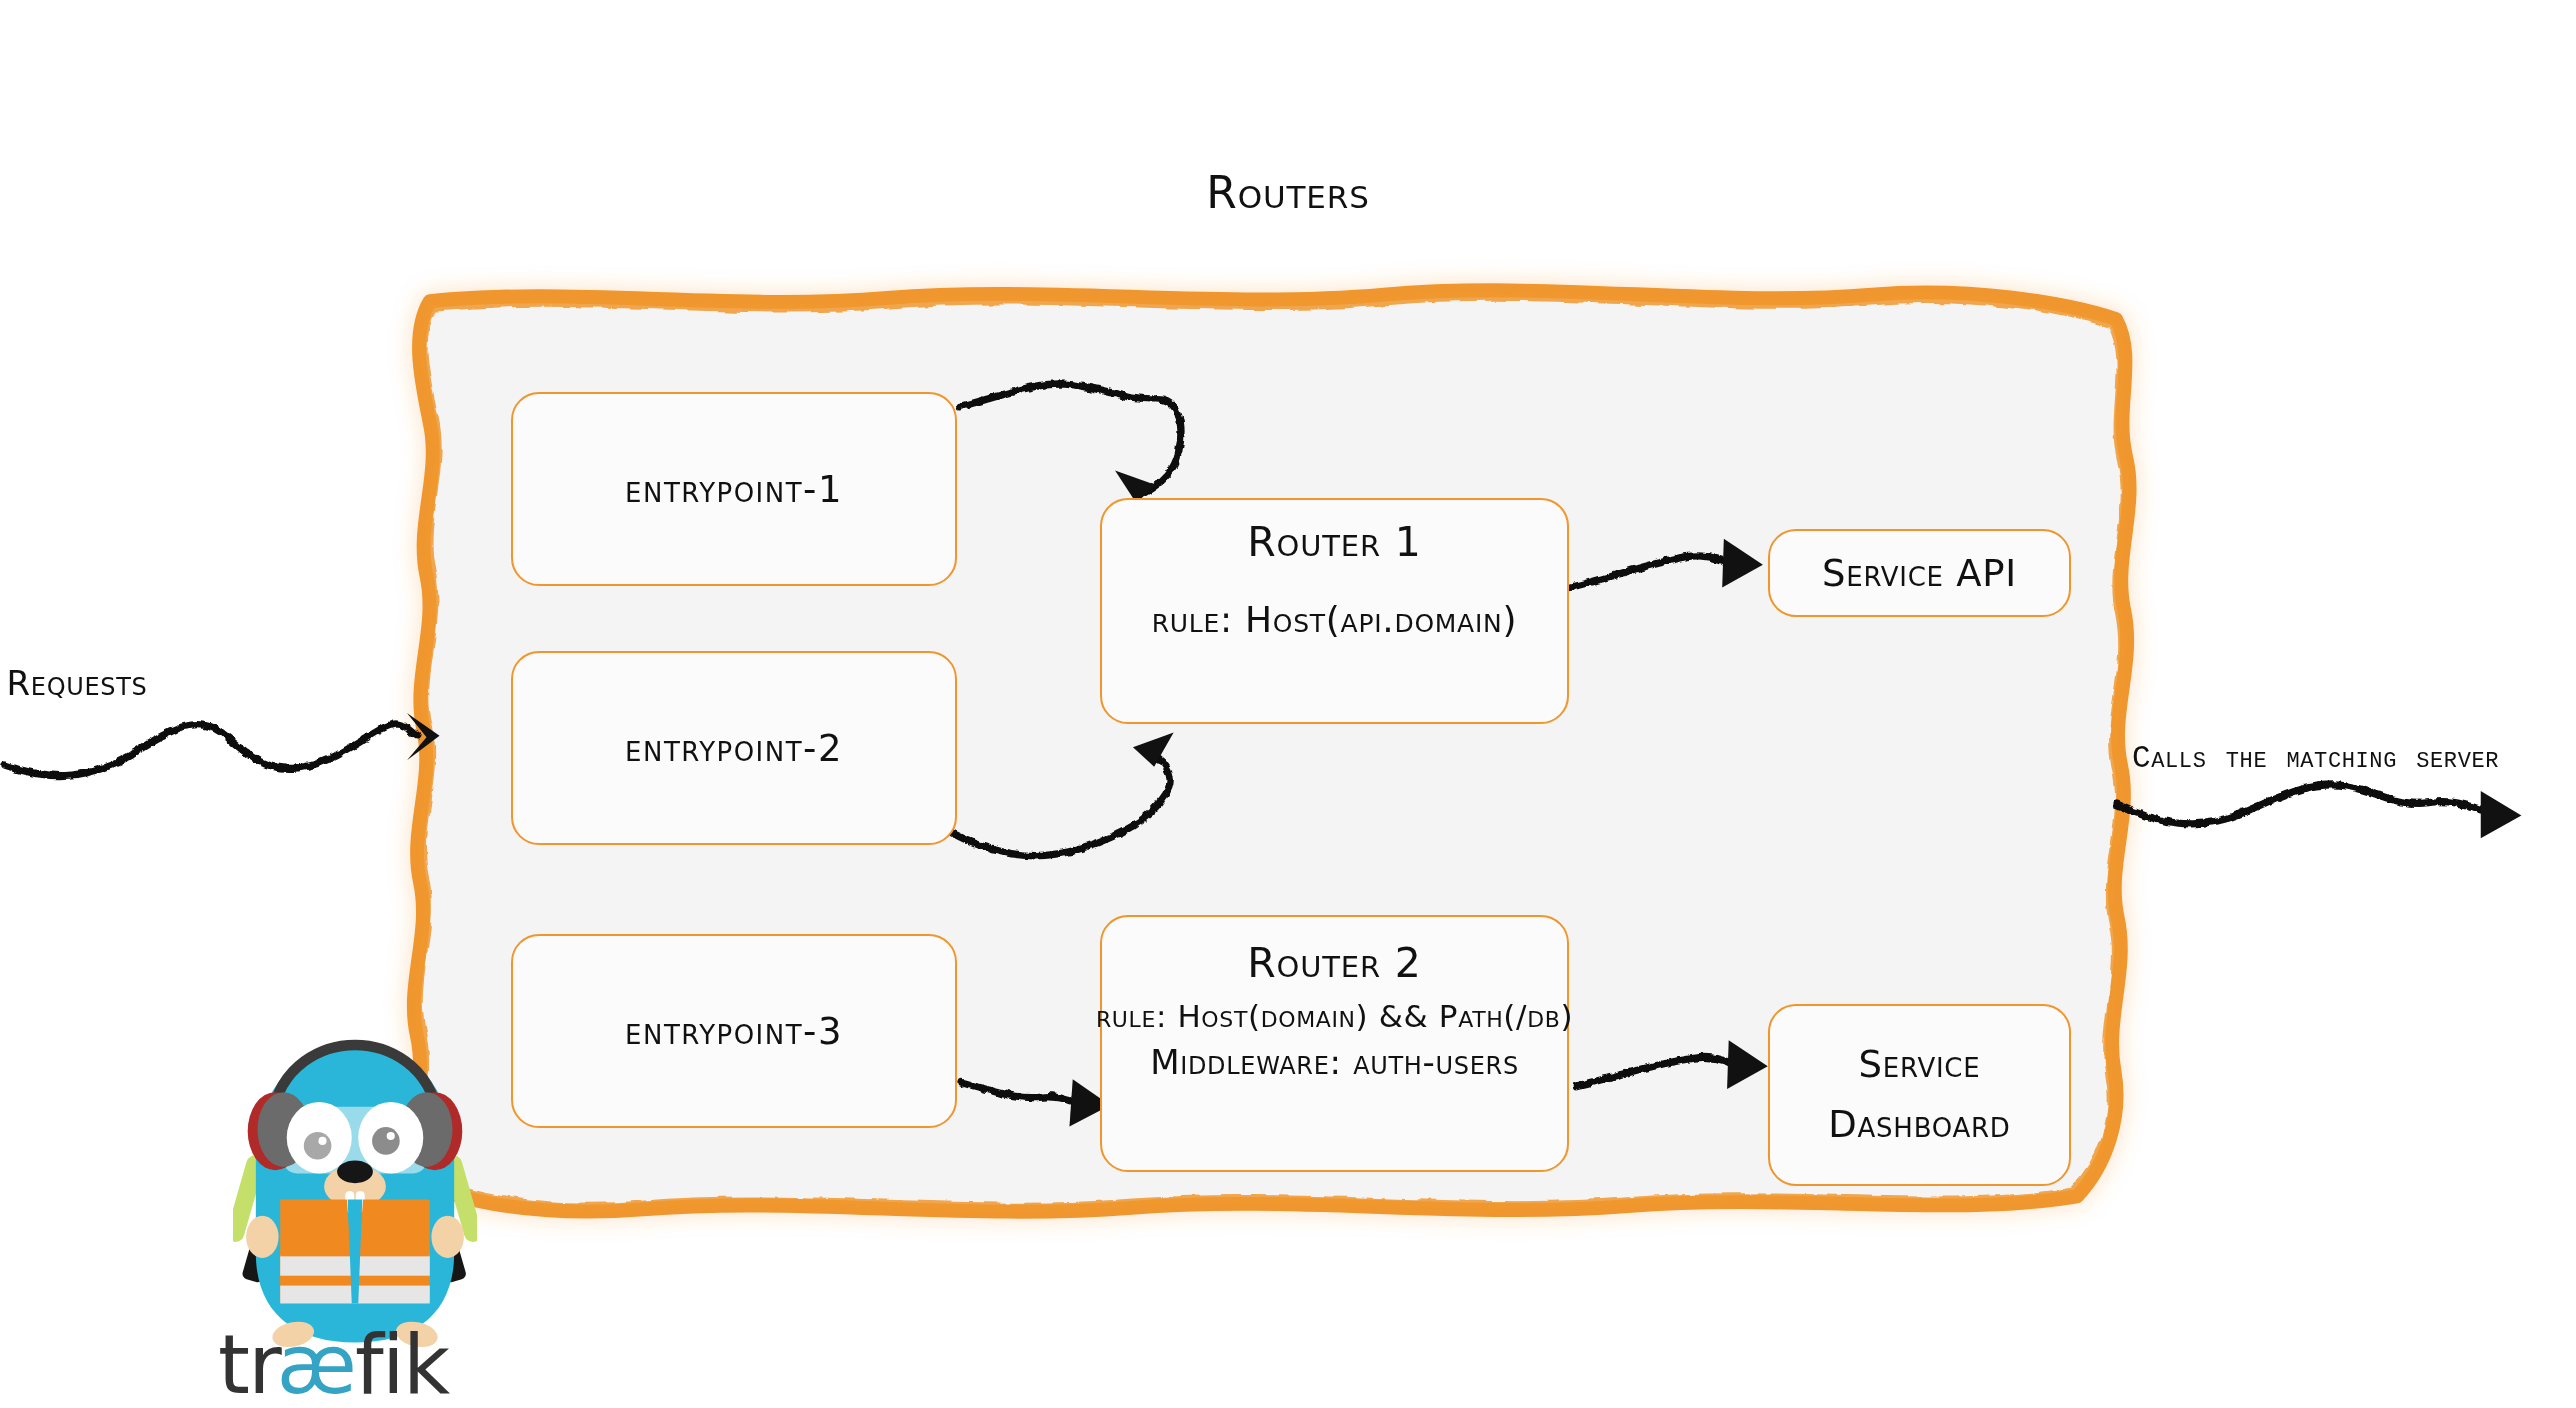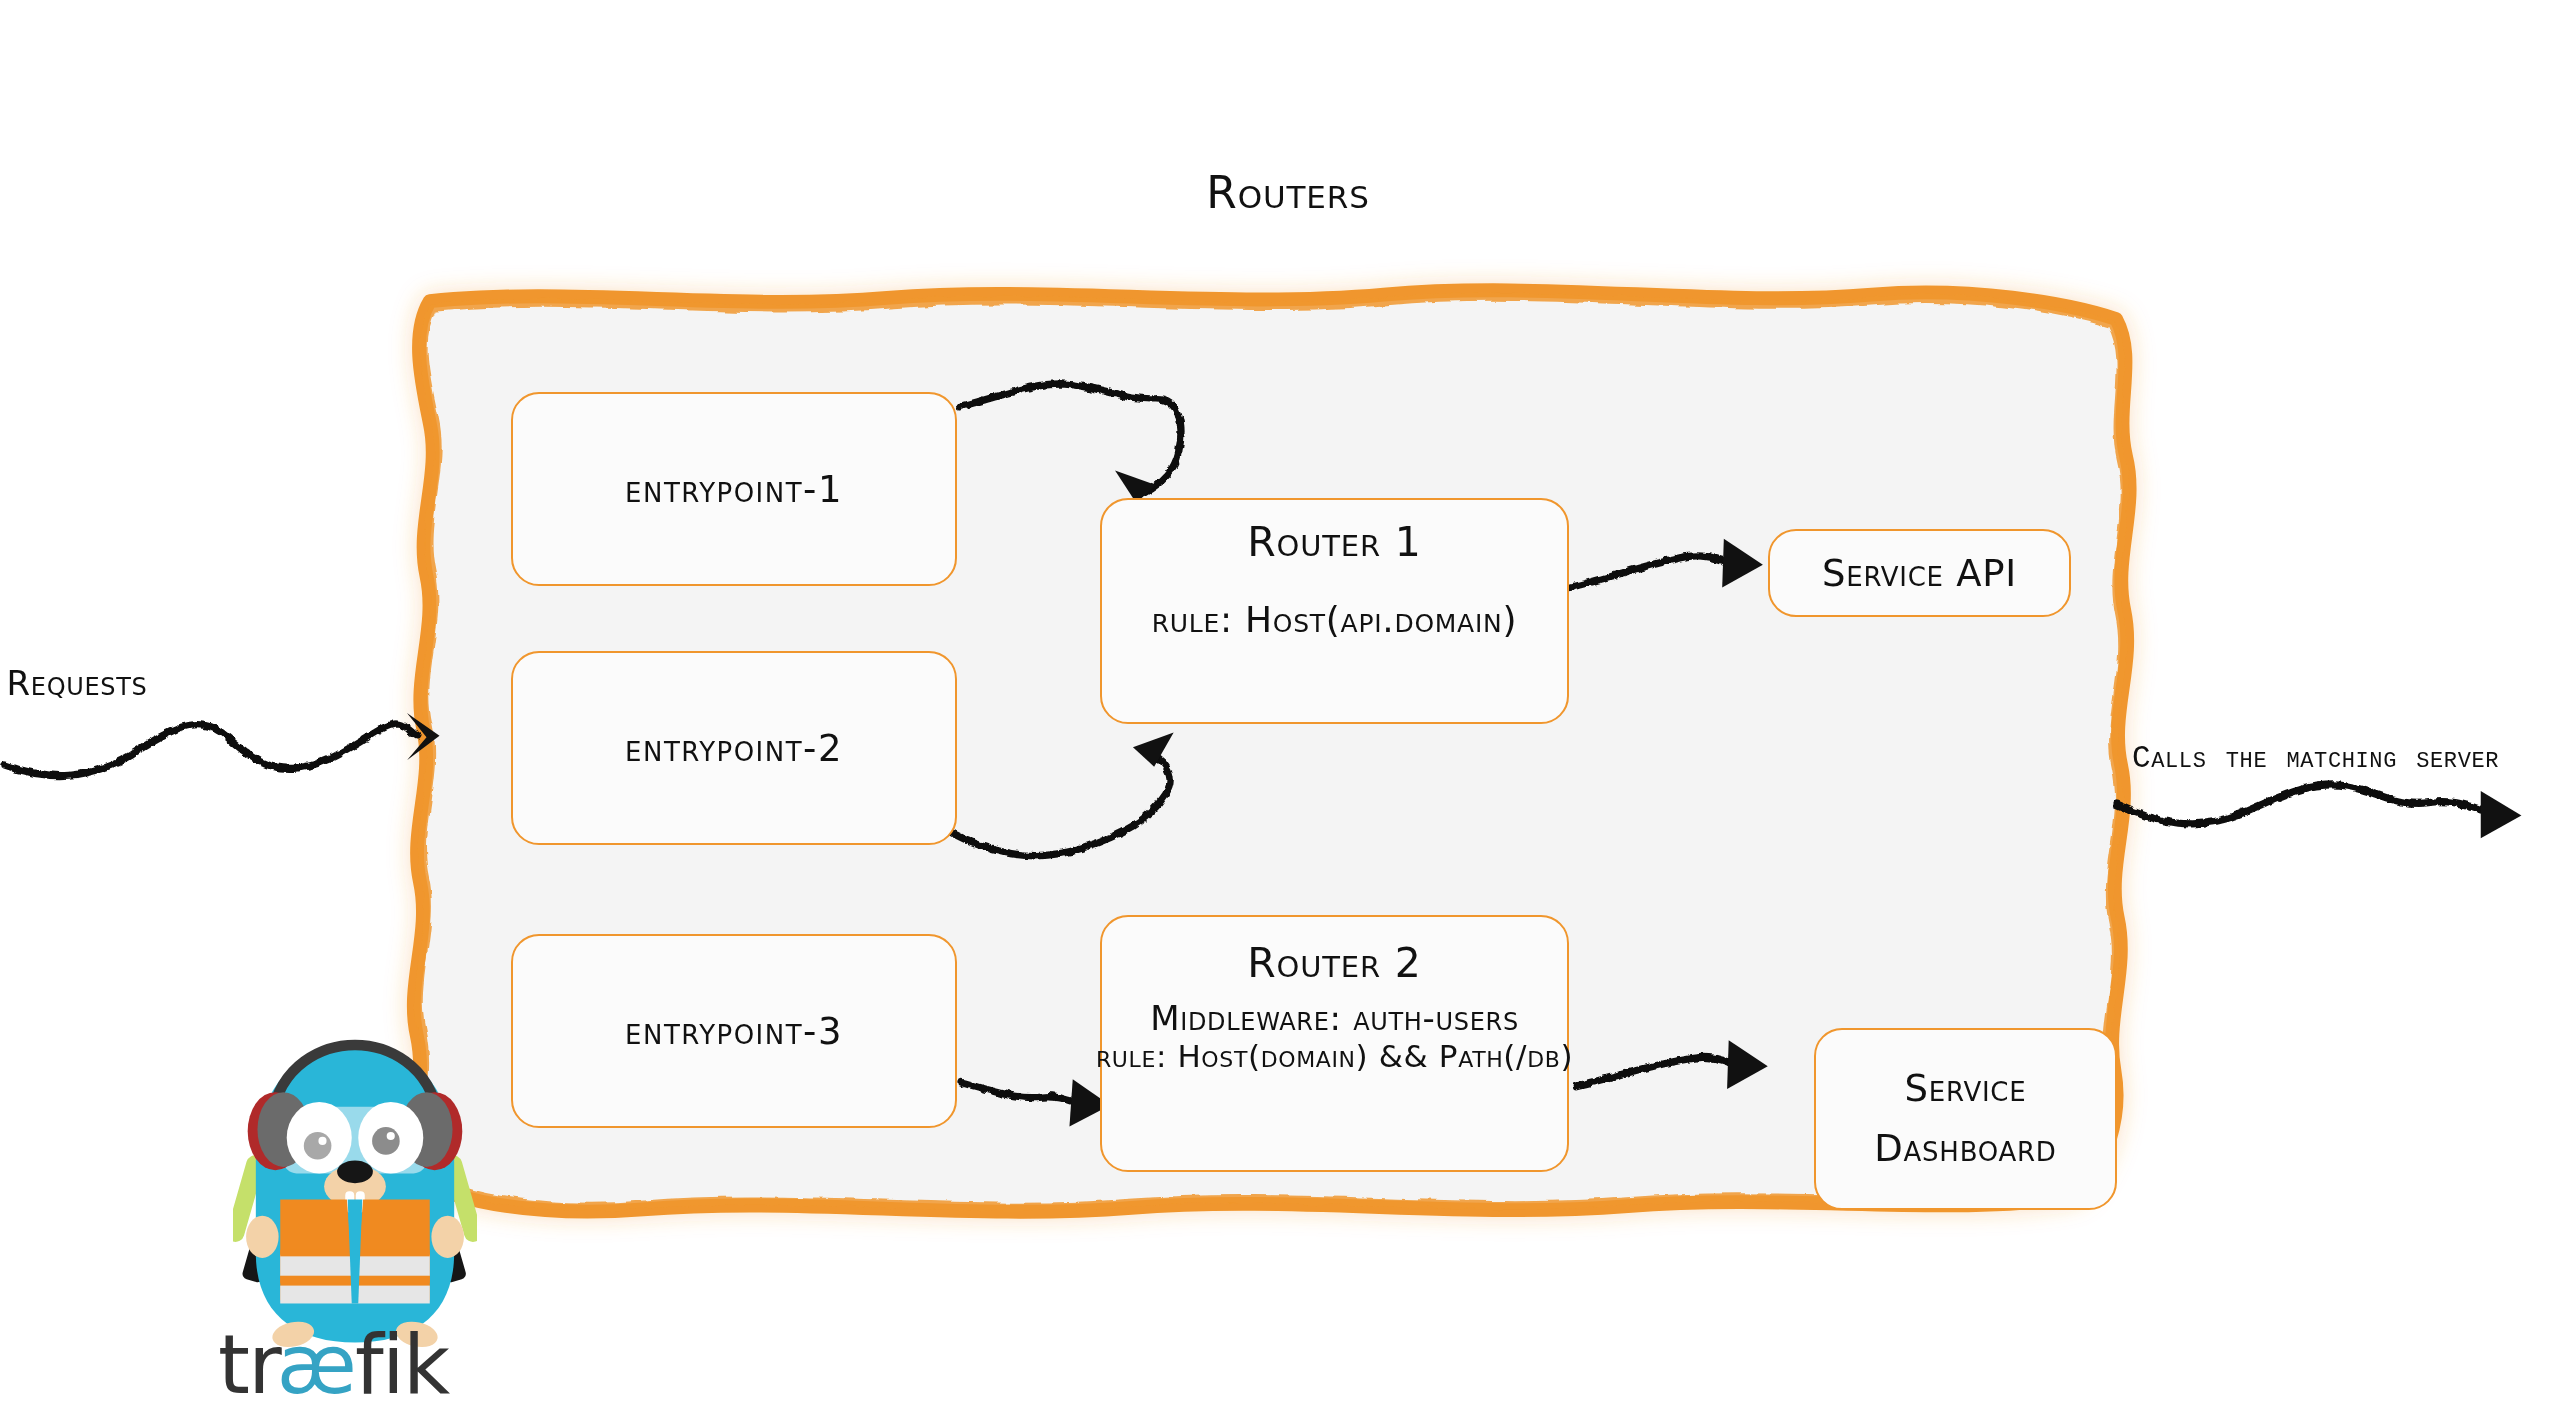--- a/index.html
+++ b/index.html
@@ -112,24 +112,23 @@
   #service-api {
     left: 1768px;
     top: 529px;
     width: 303px;
     height: 88px;
   }
   #service-api .line { font-size: 37px; }
 
   #service-dashboard {
     left: 1768px;
-    top: 1028px;
+    top: 1004px;
     width: 303px;
     height: 182px;
-    margin-left: 46px;
   }
   #service-dashboard .line { font-size: 37px; line-height: 1.45; }
   #service-dashboard .line.first { margin-bottom: 6.5px; }
 
   
   #requests-label {
     position: absolute;
     left: 6.5px;
     top: 663px;
     font-size: 34px;
@@ -281,22 +280,22 @@
     <div class="line hand">entrypoint-3</div>
   </div>
 
   <div class="node" id="router-1">
     <div class="line hand r-title">Router 1</div>
     <div class="line hand r-rule">rule: Host(api.domain)</div>
   </div>
 
   <div class="node" id="router-2">
     <div class="line hand r-title">Router 2</div>
+    <div class="line hand r-rule">rule: Host(domain) &amp;&amp; Path(/db)</div>
     <div class="line hand r-mw">Middleware: auth-users</div>
-    <div class="line hand r-rule">rule: Host(domain) &amp;&amp; Path(/db)</div>
   </div>
 
   <div class="node" id="service-api">
     <div class="line hand">Service API</div>
   </div>
 
   <div class="node" id="service-dashboard">
     <div class="line hand first">Service</div>
     <div class="line hand">Dashboard</div>
   </div>

